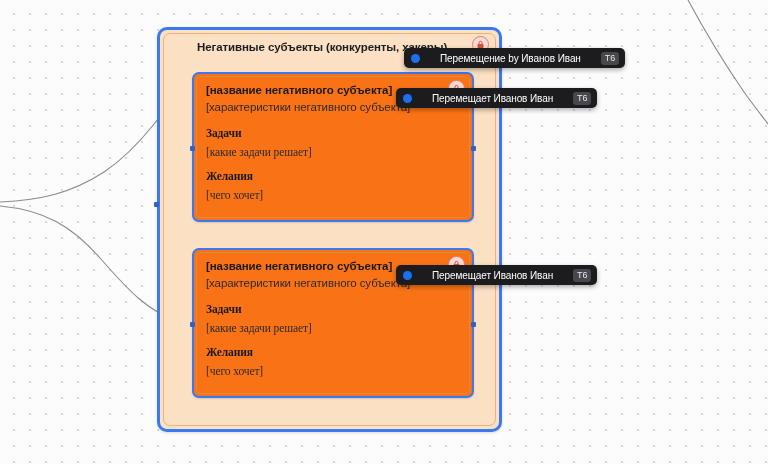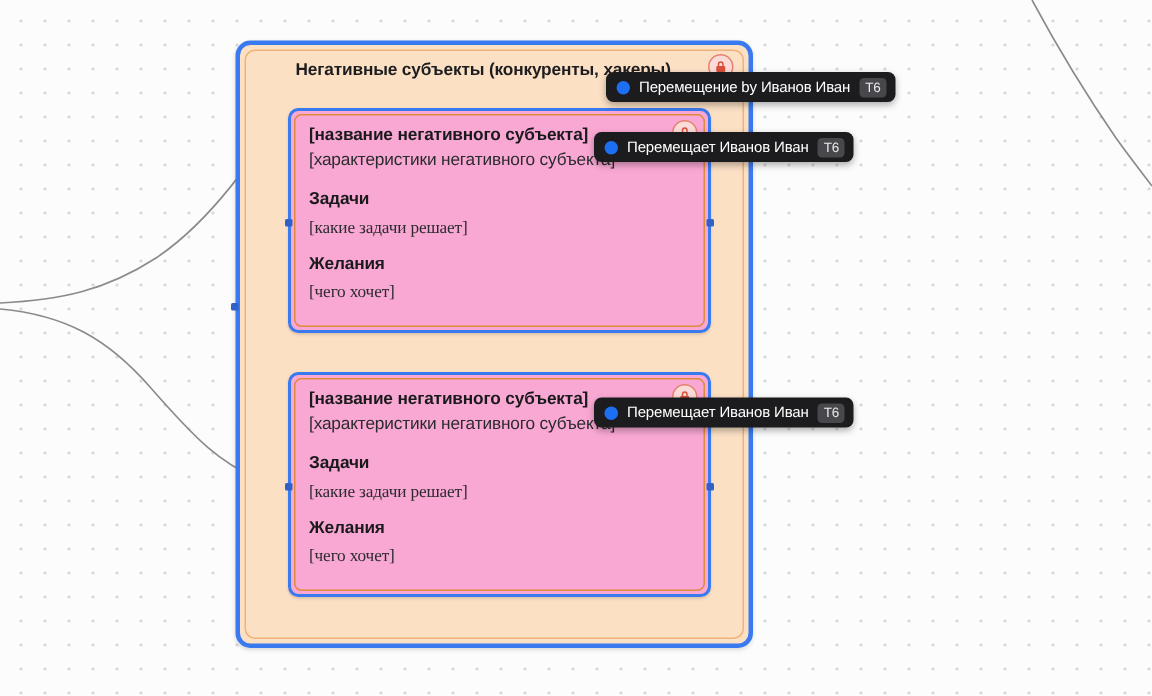--- a/index.html
+++ b/index.html
@@ -65,21 +65,21 @@
     white-space: nowrap;
     padding-left: 24px;
   }
 
   
   .card {
     position: absolute;
     left: 32px;
     width: 282px;
     box-sizing: border-box;
-    background: #f9a8d4;
+    background: #f97316;
     border: 2px solid #3a7af0;
     border-radius: 7px;
     box-shadow: 0 1px 2px rgba(0,0,0,0.13);
   }
   .card-inner-outline {
     position: absolute;
     left: 2px; top: 2px; right: 2px; bottom: 2px;
     border: 1px solid #e08a3c;
     border-radius: 5px;
     pointer-events: none;
@@ -108,20 +108,21 @@
     margin-top: 1px;
     white-space: nowrap;
   }
   .sec-head {
     font-size: 11.5px;
     font-weight: bold;
     color: #1a1a1c;
     letter-spacing: -0.1px;
     margin-top: 12px;
     white-space: nowrap;
+    font-family: Liberation Serif, serif;
   }
   .sec-text {
     font-size: 11.5px;
     font-weight: normal;
     color: #2b2b2e;
     letter-spacing: -0.1px;
     margin-top: 7px;
     white-space: nowrap;
     font-family: Liberation Serif, serif;
   }
@@ -149,21 +150,21 @@
     height: 5px;
     background: #2f62c8;
     border-radius: 1px;
   }
 
   
   .tooltip {
     position: absolute;
     display: flex;
     align-items: center;
-    gap: 6px;
+    gap: 20px;
     height: 20px;
     padding: 0 6px 0 7px;
     background: #1c1c1e;
     border-radius: 5px;
     box-shadow: 0 2px 5px rgba(0,0,0,0.32);
     white-space: nowrap;
   }
   .tooltip-dot {
     width: 9px;
     height: 9px;

